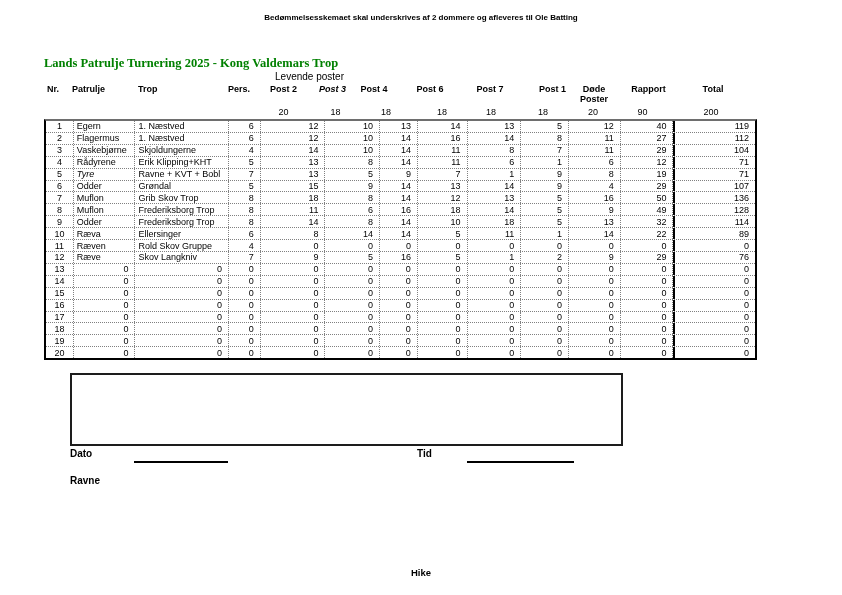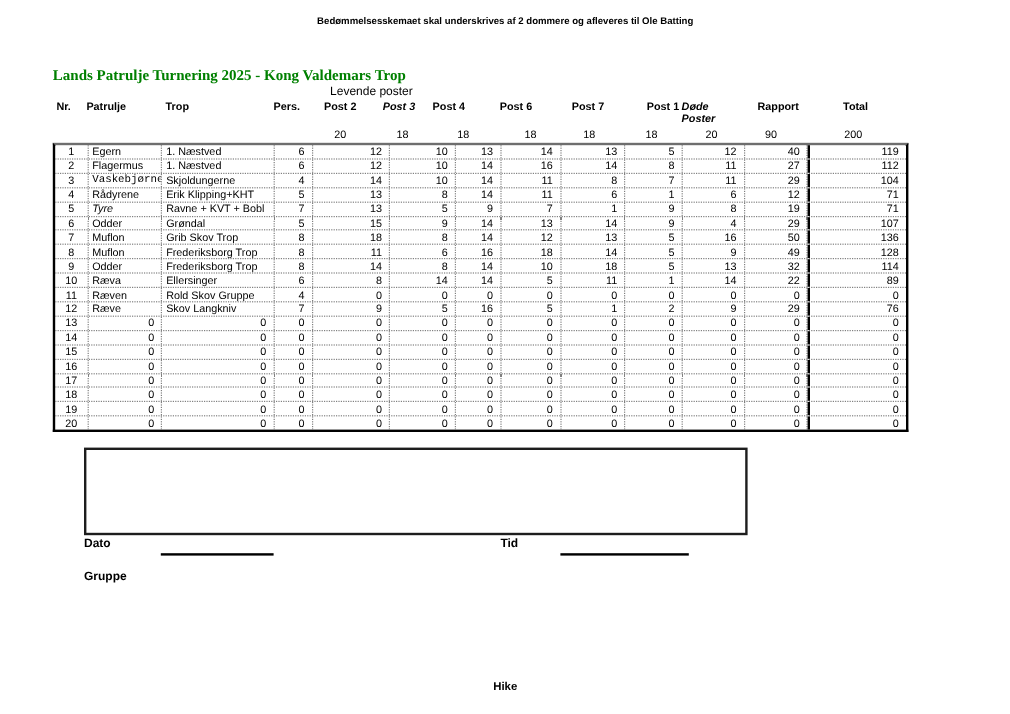--- a/index.html
+++ b/index.html
@@ -47,21 +47,21 @@
     <div class="hcell" style="width: 28px; text-align: left; padding-left: 3px;">Nr.</div>
     <div class="hcell" style="width: 62px; text-align: left; padding-left: 0px;">Patrulje</div>
     <div class="hcell" style="width: 94px; text-align: left; padding-left: 4px;">Trop</div>
     <div class="hcell" style="width: 32px; text-align: left; padding-left: 0px;">Pers.</div>
     <div class="hcell" style="width: 65px; text-align: center; transform: translateX(-9px);">Post 2</div>
     <div class="hcell" style="width: 55px; text-align: center; transform: translateX(-20px); font-style: italic;">Post 3</div>
     <div class="hcell" style="width: 38px; text-align: center; transform: translateX(-25px);">Post 4</div>
     <div class="hcell" style="width: 50px; text-align: center; transform: translateX(-13px);">Post 6</div>
     <div class="hcell" style="width: 54px; text-align: center; transform: translateX(-5px);">Post 7</div>
     <div class="hcell" style="width: 48px; text-align: right; transform: translateX(-4px);">Post 1</div>
-    <div class="hcell" style="width: 52px; text-align: left; transform: translateX(-2px); font-style: italic;">
+    <div class="hcell" style="width: 52px; text-align: center; transform: translateX(-2px);">
       <div>Døde</div>
       <div>Poster</div>
     </div>
     <div class="hcell" style="width: 53px; text-align: center; transform: translateX(0px);">Rapport</div>
     <div class="hcell" style="width: 82px; text-align: center; transform: translateX(-3px);">Total</div>
   </div>
 <div class="abs" id="max-row">
     <div class="mcell" style="width: 28px;"></div>
     <div class="mcell" style="width: 62px;"></div>
     <div class="mcell" style="width: 94px;"></div>
@@ -102,21 +102,21 @@
       <div class="tcell c-num" style="width: 38px;">14</div>
       <div class="tcell c-num" style="width: 50px;">16</div>
       <div class="tcell c-num" style="width: 54px;">14</div>
       <div class="tcell c-num" style="width: 48px;">8</div>
       <div class="tcell c-num" style="width: 52px;">11</div>
       <div class="tcell c-num" style="width: 53px;">27</div>
       <div class="tcell c-num" style="width: 82px;">112</div>
     </div>
     <div class="trow">
       <div class="tcell c-center" style="width: 28px;">3</div>
-      <div class="tcell c-left" style="width: 62px; font-family: Liberation Mono, monospace;">Vaskebjørne</div>
+      <div class="tcell c-left" style="width: 62px;">Vaskebjørne</div>
       <div class="tcell c-left" style="width: 94px;">Skjoldungerne</div>
       <div class="tcell c-num" style="width: 32px;">4</div>
       <div class="tcell c-num" style="width: 65px;">14</div>
       <div class="tcell c-num" style="width: 55px;">10</div>
       <div class="tcell c-num" style="width: 38px;">14</div>
       <div class="tcell c-num" style="width: 50px;">11</div>
       <div class="tcell c-num" style="width: 54px;">8</div>
       <div class="tcell c-num" style="width: 48px;">7</div>
       <div class="tcell c-num" style="width: 52px;">11</div>
       <div class="tcell c-num" style="width: 53px;">29</div>
@@ -377,15 +377,15 @@
       <div class="tcell c-num" style="width: 53px;">0</div>
       <div class="tcell c-num" style="width: 82px;">0</div>
     </div>
   </div>
 
 <div class="abs sign-box"></div>
 <div class="abs lbl lbl-dato">Dato</div>
 <div class="abs uline dato-line"></div>
 <div class="abs lbl lbl-tid">Tid</div>
 <div class="abs uline tid-line"></div>
-<div class="abs lbl lbl-dommer">Gruppe</div>
+<div class="abs lbl lbl-dommer">Ravne</div>
 
 <div class="abs footer">Hike</div>
 
 </body></html>

